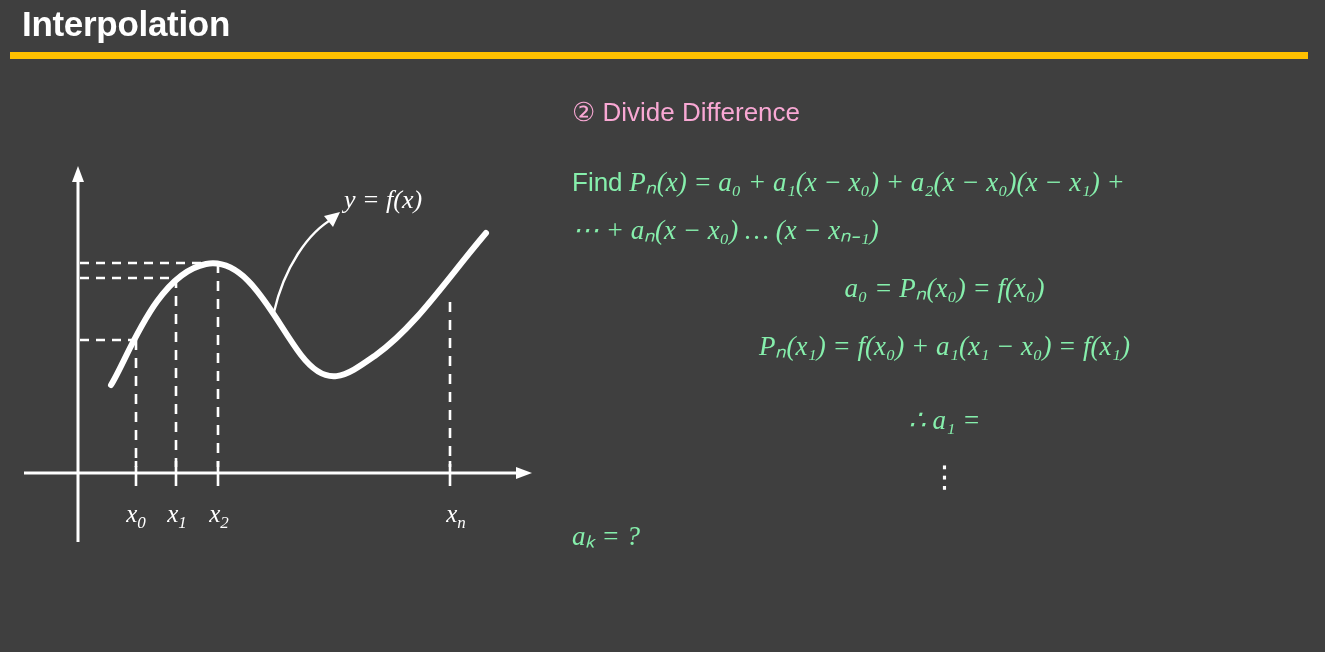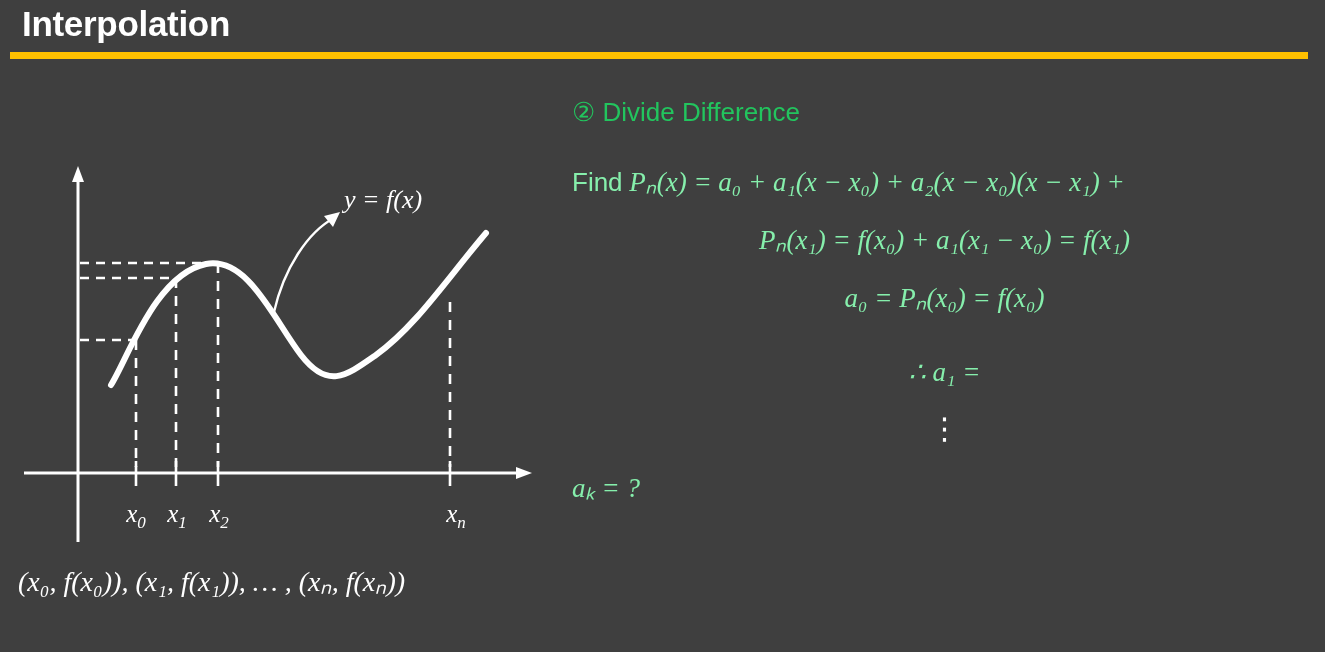--- a/index.html
+++ b/index.html
@@ -76,21 +76,21 @@
   
   #right-col {
     position: absolute;
     left: 572px;
     top: 96px;
     width: 745px;
   }
   #section-heading {
     font-size: 26px;
     line-height: 32px;
-    color: #22c55e;
+    color: #f9a8d4;
     white-space: nowrap;
     margin-bottom: 30px;
   }
   .mathline {
     font-family: "Liberation Serif", serif;
     font-style: italic;
     font-size: 27px;
     line-height: 48px;
     color: #86efac;
     white-space: nowrap;
@@ -187,35 +187,37 @@
 
       <text class="curve-label" x="328" y="58">y = f(x)</text>
 
       <text class="axis-tick-label" x="120" y="372" text-anchor="middle">x<tspan font-size="17" dy="6">0</tspan></text>
       <text class="axis-tick-label" x="161" y="372" text-anchor="middle">x<tspan font-size="17" dy="6">1</tspan></text>
       <text class="axis-tick-label" x="203" y="372" text-anchor="middle">x<tspan font-size="17" dy="6">2</tspan></text>
       <text class="axis-tick-label" x="440" y="372" text-anchor="middle">x<tspan font-size="17" dy="6">n</tspan></text>
     </svg>
   </div>
 
-  <div id="points-line">(x₀, f(x₀)), (x₁, f(x₁)), … , (xₙ, f(xₙ))</div>
 
   <div id="right-col">
 
     <div id="section-heading">② Divide Difference</div>
 
     <div class="mathline upright-lead">
       <span class="lead">Find</span>
       <span>Pₙ(x) = a₀ + a₁(x − x₀) + a₂(x − x₀)(x − x₁) +</span>
     </div>
 
+    <div class="mathline">
+      <span>⋯ + aₙ(x − x₀) … (x − xₙ₋₁)</span>
+    </div>
 
     <div class="eq-block">
+      <div class="mathline center eq-row">a₀ = Pₙ(x₀) = f(x₀)</div>
       <div class="mathline center eq-row">Pₙ(x₁) = f(x₀) + a₁(x₁ − x₀) = f(x₁)</div>
-      <div class="mathline center eq-row">a₀ = Pₙ(x₀) = f(x₀)</div>
     </div>
 
     <div class="mathline center" style="margin-top:26px;">
       <span>∴ a₁ =</span>
     </div>
 
     <div class="vdots">⋮</div>
 
     <div class="mathline final-eq">aₖ = ?</div>
   </div>

